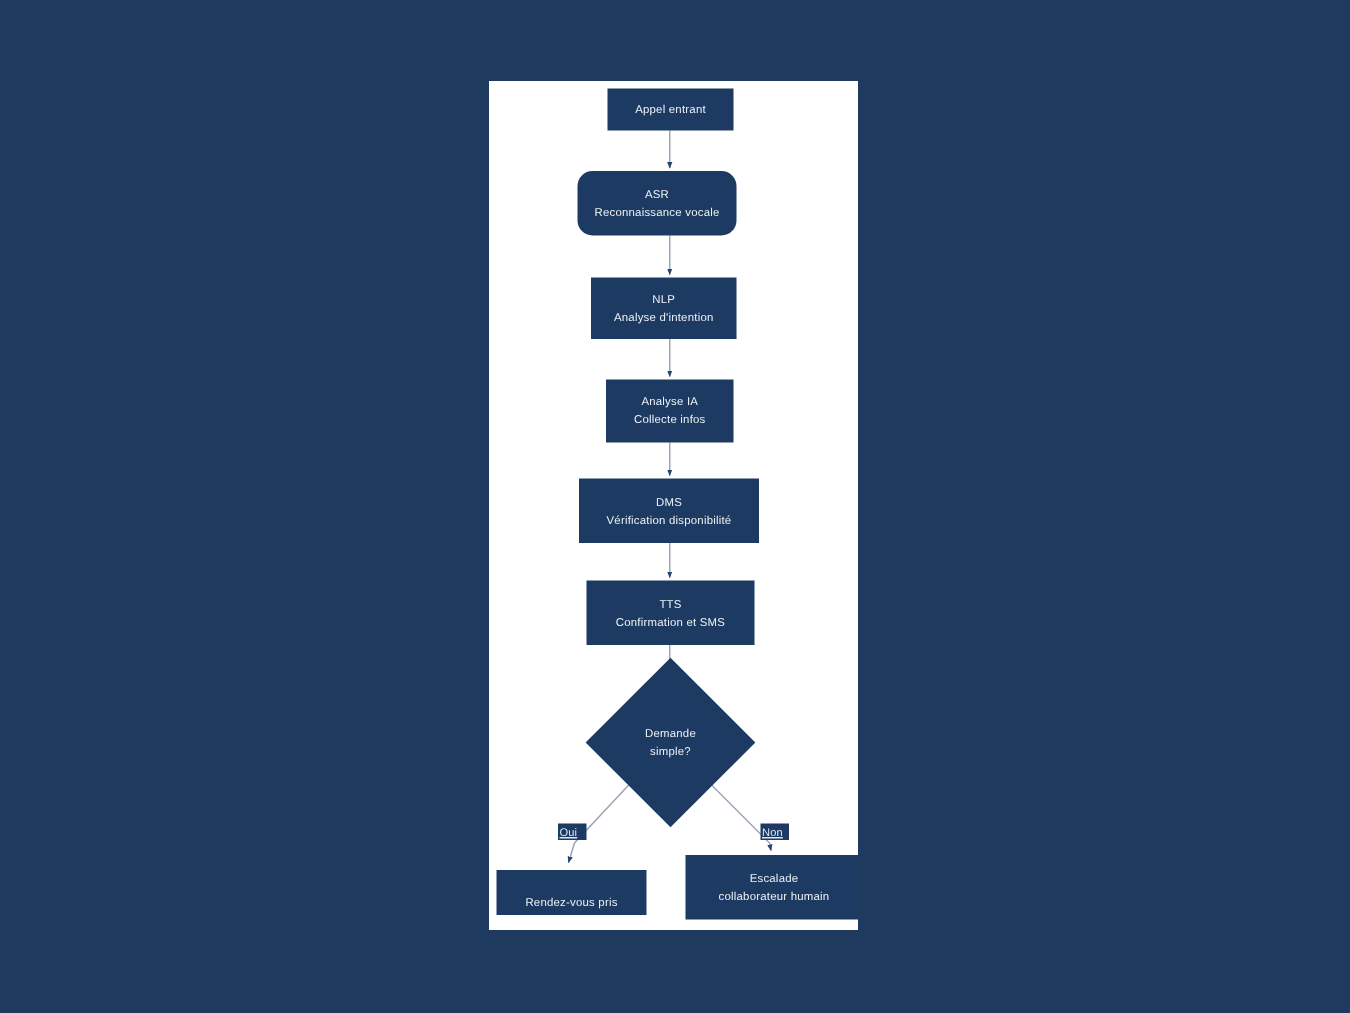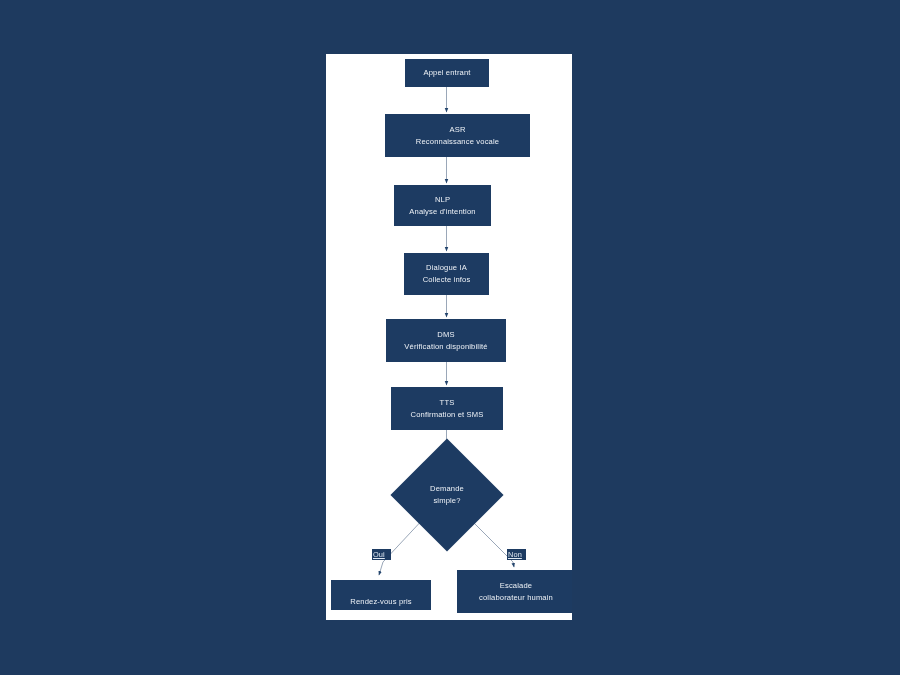--- a/index.html
+++ b/index.html
@@ -129,32 +129,32 @@
 
       <path d="M 100 462 L 57 508 L 53 521" fill="none" stroke="#9aa7b8" stroke-width="1" marker-end="url(#arrow)"></path>
 
       <path d="M 141 462 L 187 508 L 188 513" fill="none" stroke="#9aa7b8" stroke-width="1" marker-end="url(#arrow)"></path>
     </svg>
 
     <div class="node" style="left:79px; top:5px; width:84px; height:28px;">
       <span>Appel entrant</span>
     </div>
 
-    <div class="node" style="left:59px; top:60px; width:145px; height:43px;">
+    <div class="node" style="left:59px; top:60px; width:106px; height:43px;border-radius:10px;">
       <span>ASR</span>
       <span class="line2">Reconnaissance vocale</span>
     </div>
 
     <div class="node" style="left:68px; top:131px; width:97px; height:41px;">
       <span>NLP</span>
       <span class="line2">Analyse d'intention</span>
     </div>
 
     <div class="node" style="left:78px; top:199px; width:85px; height:42px;">
-      <span>Dialogue IA</span>
+      <span>Analyse IA</span>
       <span class="line2">Collecte infos</span>
     </div>
 
     <div class="node" style="left:60px; top:265px; width:120px; height:43px;">
       <span>DMS</span>
       <span class="line2">Vérification disponibilité</span>
     </div>
 
     <div class="node" style="left:65px; top:333px; width:112px; height:43px;">
       <span>TTS</span>

